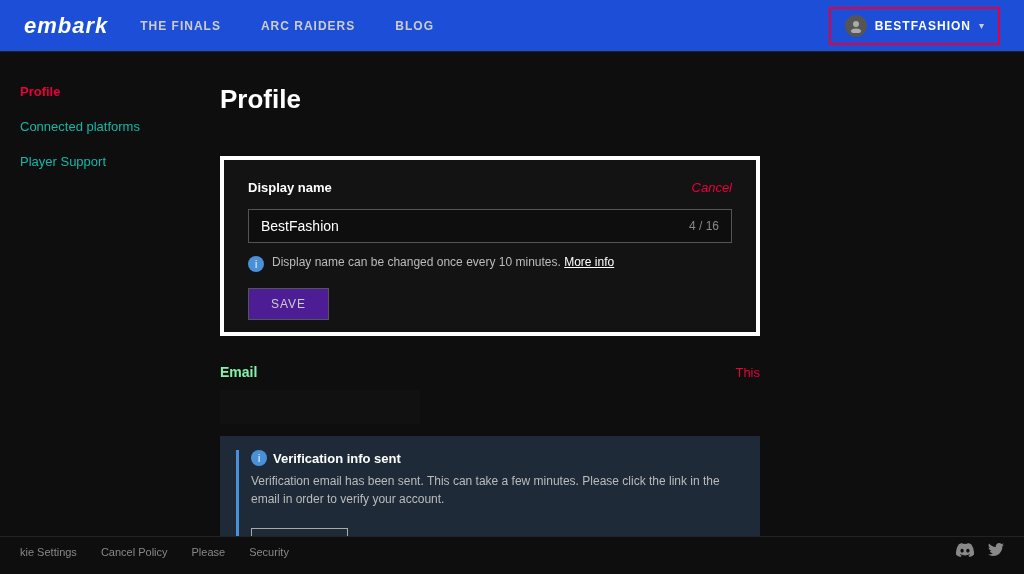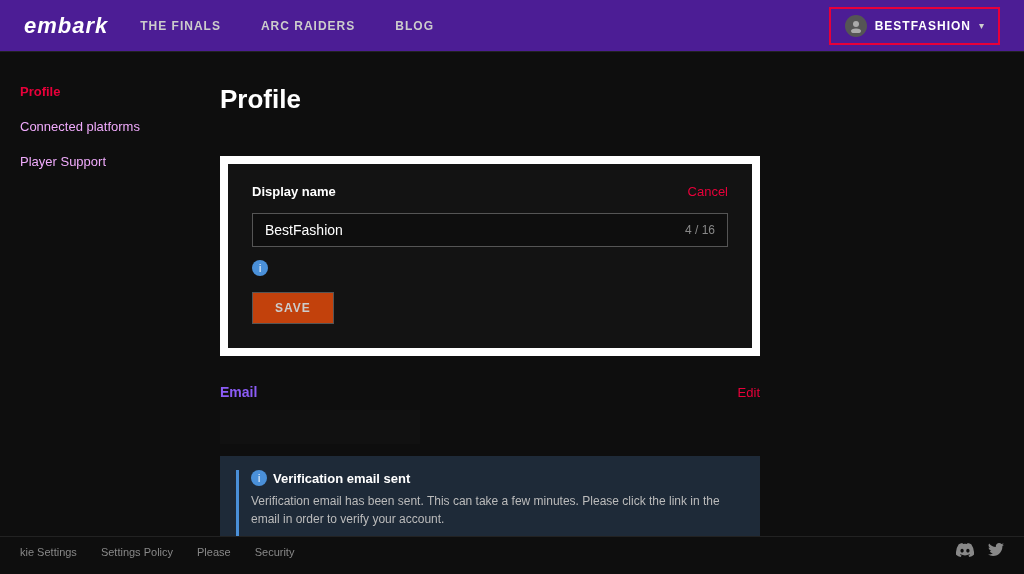--- a/index.html
+++ b/index.html
@@ -12,21 +12,21 @@
       height: 574px;
       overflow: hidden;
       position: relative;
     }
 
     
     .topnav {
       display: flex;
       align-items: center;
       justify-content: space-between;
-      background: #4c1d95;
+      background: #1d4ed8;
       height: 52px;
       padding: 0 24px;
       border-bottom: 1px solid #222;
     }
     .topnav-left {
       display: flex;
       align-items: center;
       gap: 32px;
     }
     .logo {
@@ -87,21 +87,21 @@
     .sidebar {
       width: 180px;
       padding: 32px 20px;
       background: #0e0e0e;
       flex-shrink: 0;
     }
     .sidebar-item {
       margin-bottom: 20px;
       font-size: 13px;
       cursor: pointer;
-      color: #f0abfc;
+      color: #14b8a6;
     }
     .sidebar-item.active {
       color: #e8003a;
       font-weight: bold;
     }
 
     
     .main-content {
       flex: 1;
       padding: 32px 40px;
@@ -109,42 +109,43 @@
     }
     .page-title {
       font-size: 26px;
       font-weight: bold;
       margin-bottom: 24px;
       color: #fff;
     }
 
     
     .display-name-section {
-      border: 8px solid #ffffff;
-      padding: 20px 24px 24px;
+      border: 4px solid #ffffff;
+      padding: 20px 24px 12px;
       margin-bottom: 28px;
       background: #131313;
       max-width: 540px;
       margin-top: 41px;
     }
     .section-header {
       display: flex;
       justify-content: space-between;
       align-items: center;
       margin-bottom: 14px;
     }
     .section-label {
       font-size: 13px;
       font-weight: bold;
       color: #fff;
     }
     .cancel-link {
       color: #e8003a;
       font-size: 13px;
       cursor: pointer;
+      font-style: italic;
     }
     .input-wrapper {
       display: flex;
       align-items: center;
       border: 1px solid #555;
       background: #0e0e0e;
       padding: 8px 12px;
       margin-bottom: 12px;
     }
     .display-name-input {
@@ -180,45 +181,45 @@
       justify-content: center;
       flex-shrink: 0;
       margin-top: 1px;
     }
     .more-info-link {
       color: #fff;
       text-decoration: underline;
       cursor: pointer;
     }
     .save-button {
-      background: #c2410c;
+      background: #4c1d95;
       border: 1px solid #555;
       color: #ccc;
       padding: 8px 22px;
       font-size: 12px;
-      font-weight: bold;
+      font-weight: normal;
       letter-spacing: 1px;
       cursor: pointer;
       text-transform: uppercase;
     }
 
     
     .email-section {
       max-width: 540px;
     }
     .email-header {
       display: flex;
       justify-content: space-between;
       align-items: center;
       margin-bottom: 10px;
     }
     .email-label {
       font-size: 14px;
       font-weight: bold;
-      color: #8b5cf6;
+      color: #86efac;
     }
     .edit-link {
       color: #e8003a;
       font-size: 13px;
       cursor: pointer;
     }
     .email-value-block {
       background: #111;
       height: 34px;
       width: 200px;
@@ -358,49 +359,53 @@
       <div class="section-header">
         <span class="section-label">Display name</span>
         <span class="cancel-link">Cancel</span>
       </div>
       <div class="input-wrapper">
         <input class="display-name-input" type="text" value="BestFashion" style="">
         <span class="char-count">4 / 16</span>
       </div>
       <div class="hint-row">
         <div class="info-icon">i</div>
+        <span>
+          <span>Display name can be changed once every 10 minutes.</span>
+          <span class="more-info-link">More info</span>
+        </span>
       </div>
       <button class="save-button">SAVE</button>
     </div>
 
     <div class="email-section">
       <div class="email-header">
         <span class="email-label">Email</span>
-        <span class="edit-link">Edit</span>
+        <span class="edit-link">This</span>
       </div>
       <div class="email-value-block"></div>
       <div class="verification-box">
         <div class="verification-left-bar"></div>
         <div class="verification-content">
           <div class="verification-title-row">
             <span class="verification-icon">i</span>
-            <span class="verification-title">Verification email sent</span>
+            <span class="verification-title">Verification info sent</span>
           </div>
           <p class="verification-text">Verification email has been sent. This can take a few minutes. Please click the link in the email in order to verify your account.</p>
           <button class="resend-button">RESEND EMAIL</button>
         </div>
       </div>
     </div>
   </main>
 </div>
 
 <footer class="footer">
   <div class="footer-links">
     <span class="footer-link">kie Settings</span>
-    <span class="footer-link">Settings Policy</span>
+    <span class="footer-link">Cancel Policy</span>
     <span class="footer-link">Please</span>
     <span class="footer-link">Security</span>
   </div>
   <div class="footer-icons">
     <span class="footer-icon">
       
       <svg width="18" height="14" viewBox="0 0 18 14" fill="#888">
         <path d="M15.25 1.17A14.73 14.73 0 0 0 11.59 0c-.16.3-.35.7-.48 1.02a13.64 13.64 0 0 0-4.22 0A10.7 10.7 0 0 0 6.41 0 14.83 14.83 0 0 0 2.74 1.17 15.64 15.64 0 0 0 .06 11.65a14.9 14.9 0 0 0 4.56 2.35c.37-.51.7-1.05.98-1.62a9.67 9.67 0 0 1-1.54-.75l.37-.3a10.6 10.6 0 0 0 9.14 0l.37.3c-.49.3-1 .55-1.55.75.28.57.61 1.11.98 1.62a14.85 14.85 0 0 0 4.57-2.35 15.55 15.55 0 0 0-2.69-10.48zM6.09 9.56c-.91 0-1.65-.85-1.65-1.9s.73-1.9 1.65-1.9c.91 0 1.66.85 1.65 1.9 0 1.05-.73 1.9-1.65 1.9zm5.82 0c-.91 0-1.65-.85-1.65-1.9s.73-1.9 1.65-1.9c.91 0 1.65.85 1.65 1.9 0 1.05-.73 1.9-1.65 1.9z"></path>
       </svg>
     </span>

